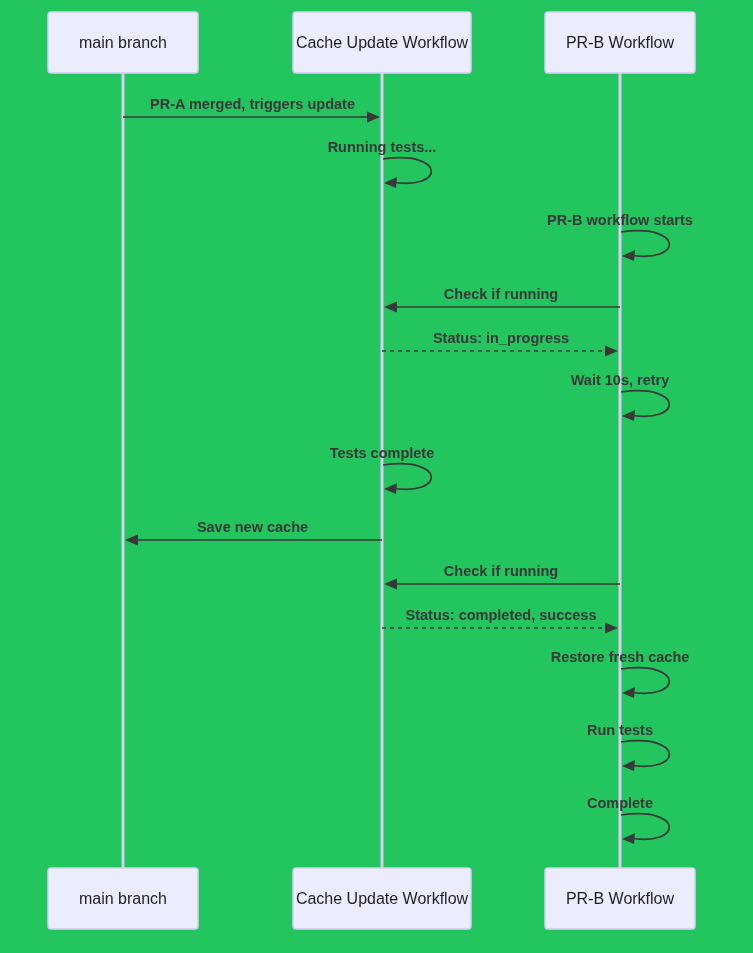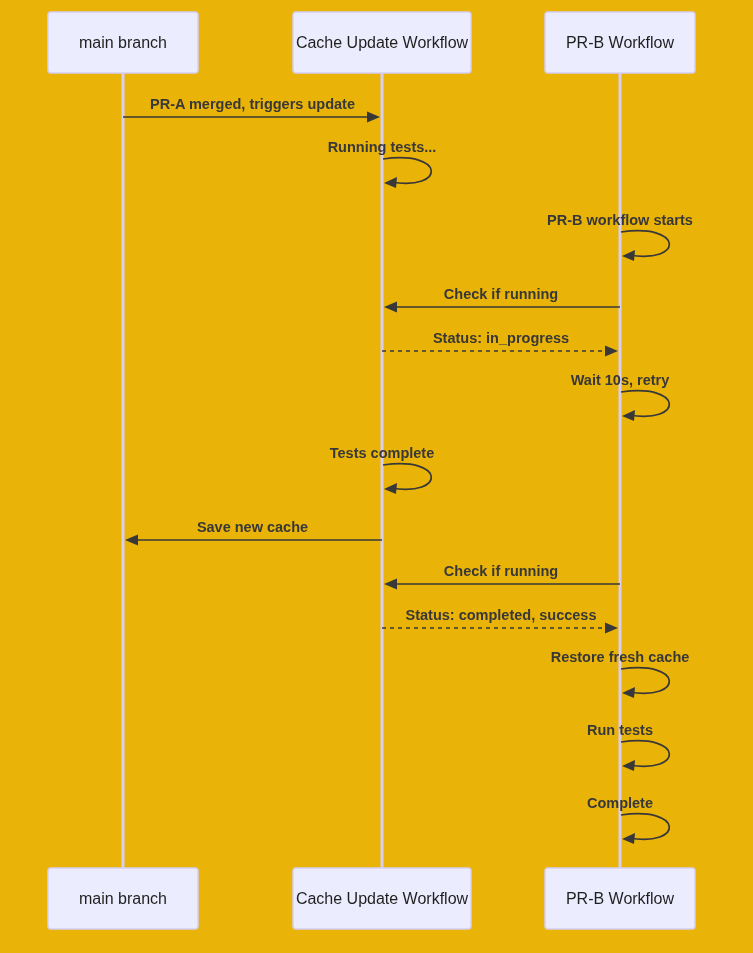--- a/index.html
+++ b/index.html
@@ -3,21 +3,21 @@
 <meta charset="utf-8">
 <style>
   html, body {
     margin: 0;
     padding: 0;
     background: #000000;
   }
   .stage {
     width: 753px;
     height: 953px;
-    background: #eab308;
+    background: #22c55e;
     position: relative;
     overflow: hidden;
     font-family: "Liberation Sans", sans-serif;
   }
   svg text {
     font-family: "Liberation Sans", sans-serif;
   }
   .actor-label {
     font-size: 16px;
     font-weight: 400;

